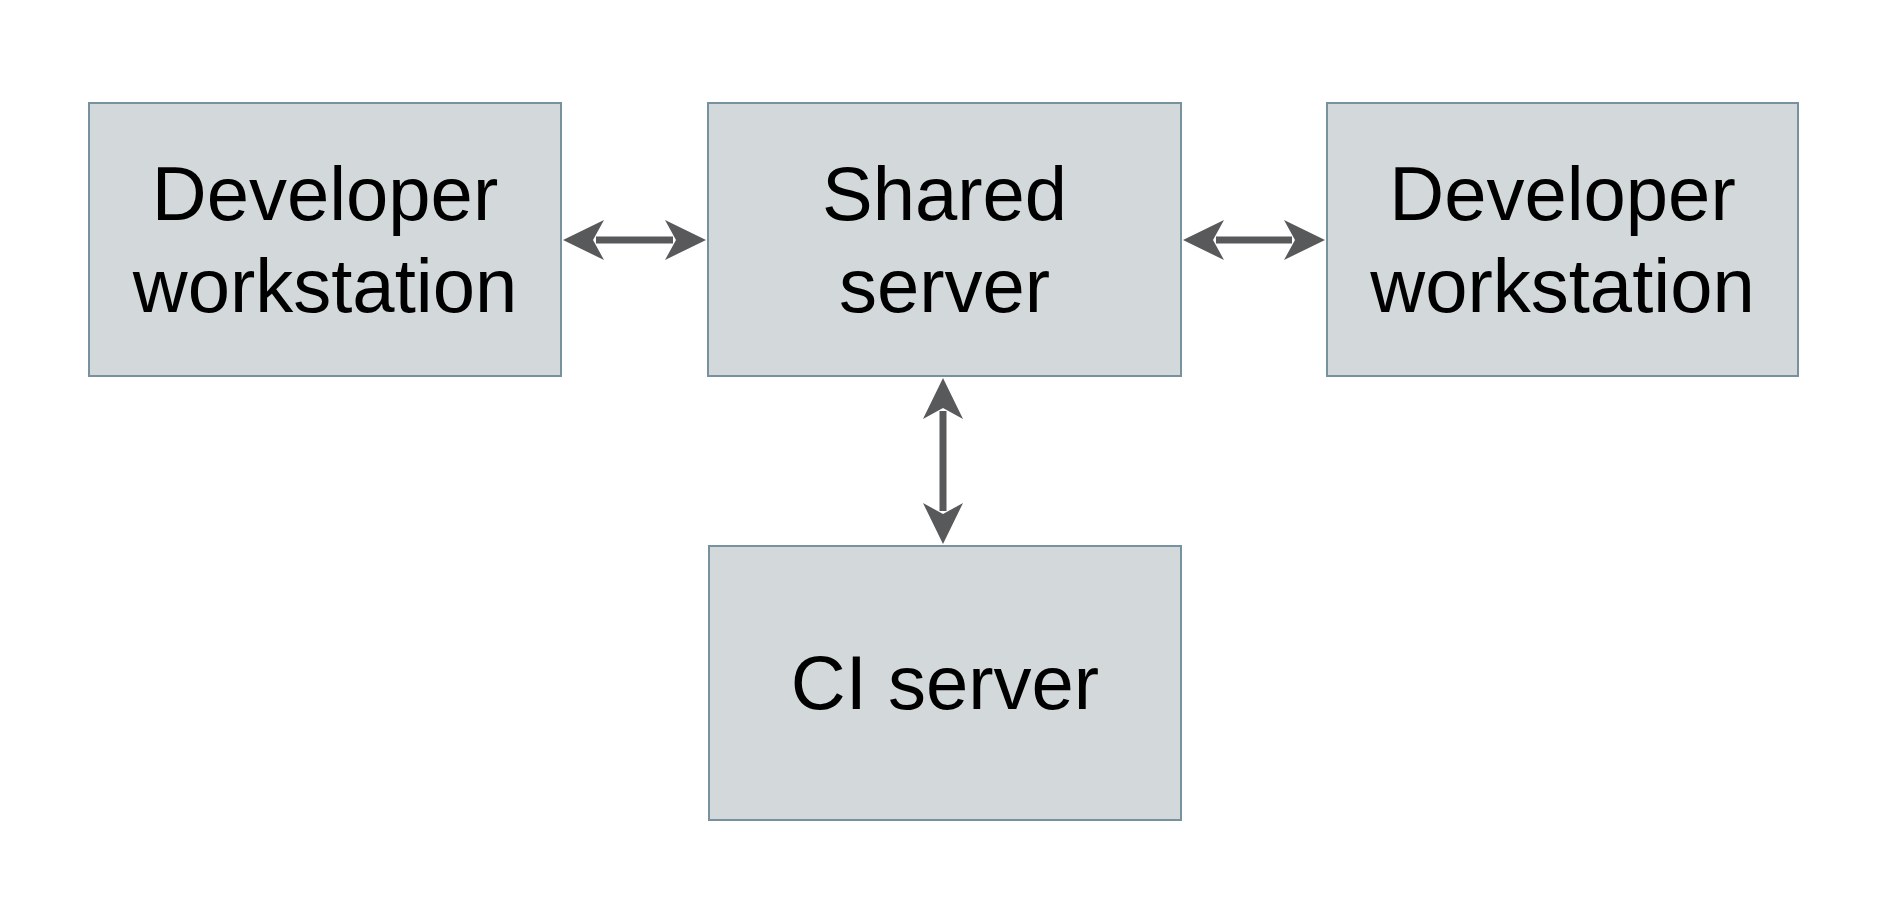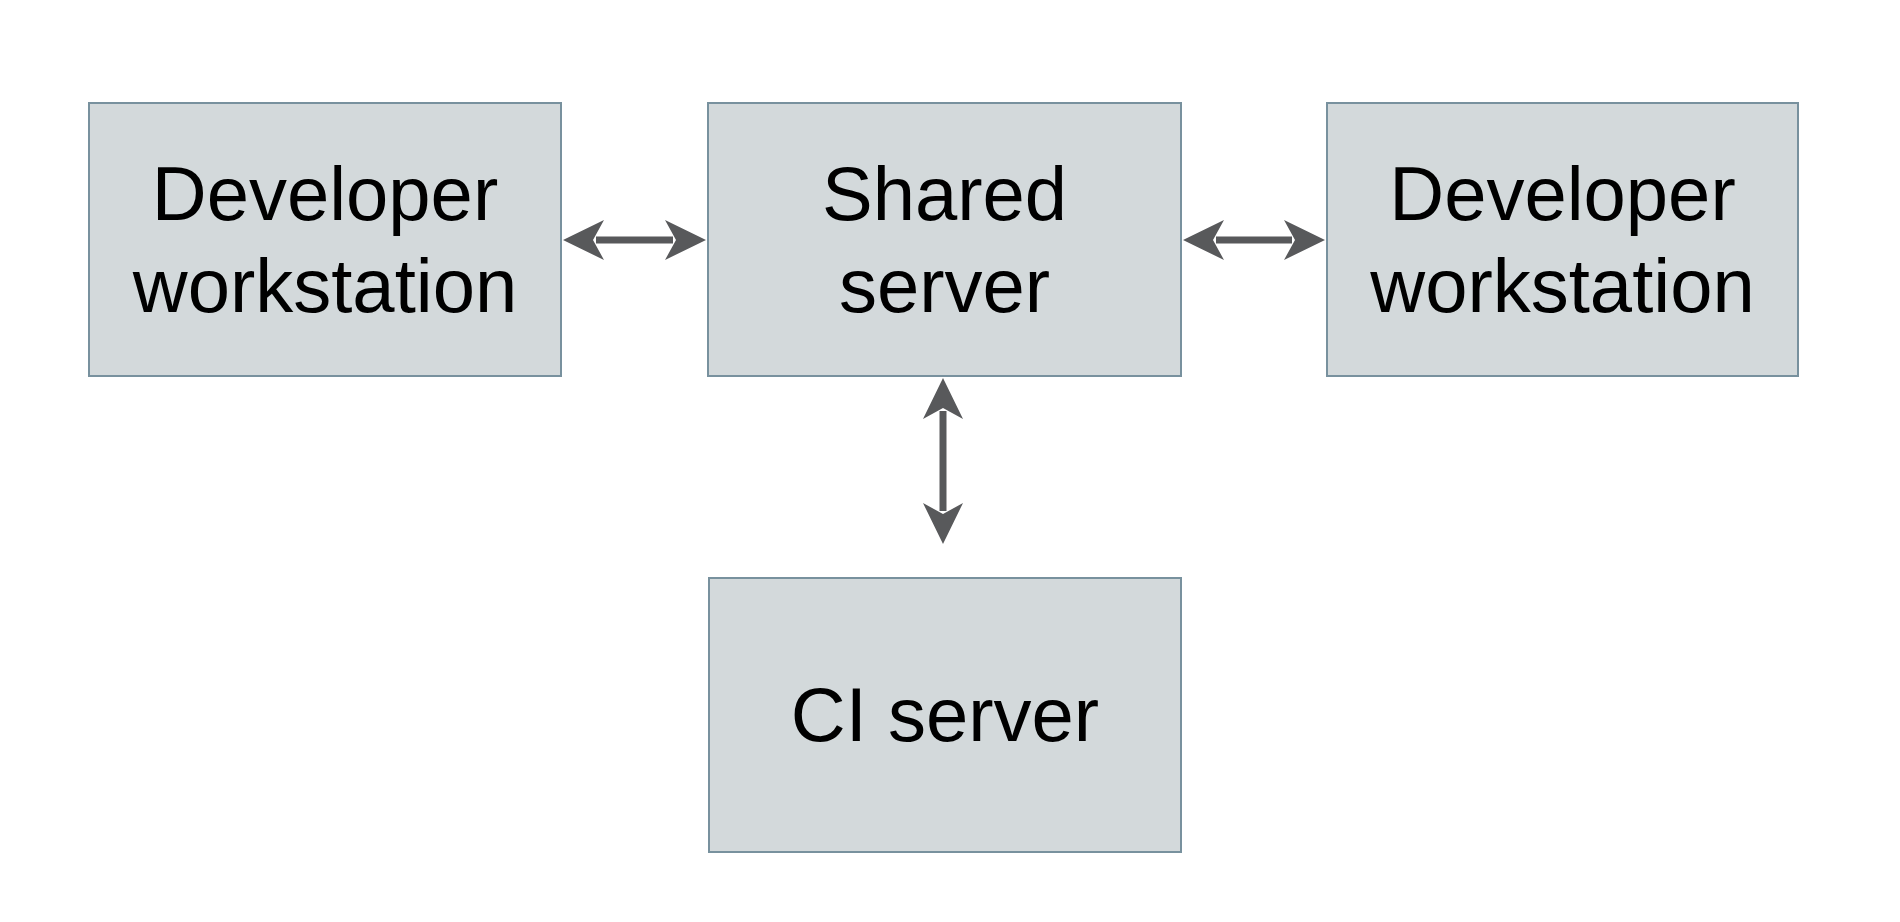--- a/index.html
+++ b/index.html
@@ -33,21 +33,21 @@
   .node-label {
     font-size: 76px;
     line-height: 1.2;
     color: var(--text-color);
     white-space: pre-line;
     letter-spacing: 0px;
   }
   #node-dev-left   { left: 88px;   top: 102px; width: 474px; height: 275px; }
   #node-shared     { left: 707px;  top: 102px; width: 475px; height: 275px; }
   #node-dev-right  { left: 1326px; top: 102px; width: 473px; height: 275px; }
-  #node-ci         { left: 708px;  top: 545px; width: 474px; height: 276px; margin-top: 32px; }
+  #node-ci         { left: 708px;  top: 545px; width: 474px; height: 276px; }
 
   .arrow { position: absolute; display: block; }
   #edge-left  { left: 562px;  top: 217px; width: 145px; height: 46px; }
   #edge-right { left: 1182px; top: 217px; width: 144px; height: 46px; }
   #edge-down  { left: 920px;  top: 377px; width: 46px;  height: 168px; }
   .arrow line    { stroke: var(--arrow-color); stroke-width: 7; }
   .arrow polygon { fill: var(--arrow-color); }
 </style>
 </head>
 <body>

